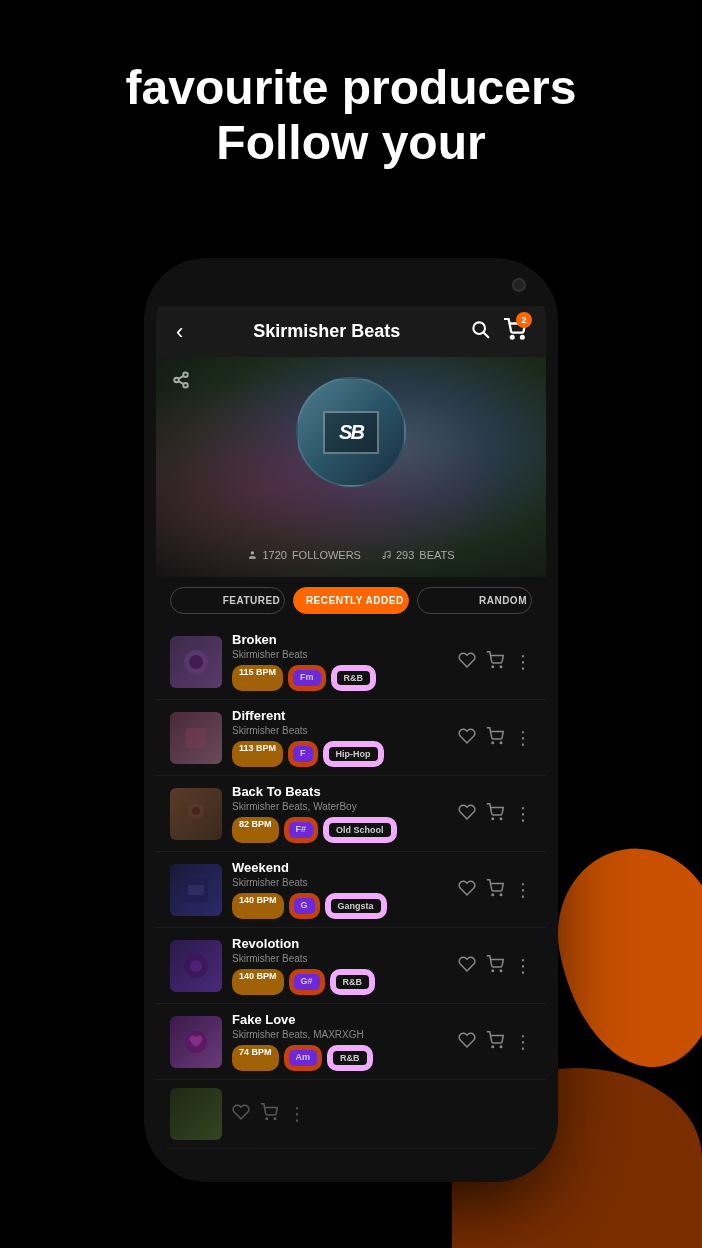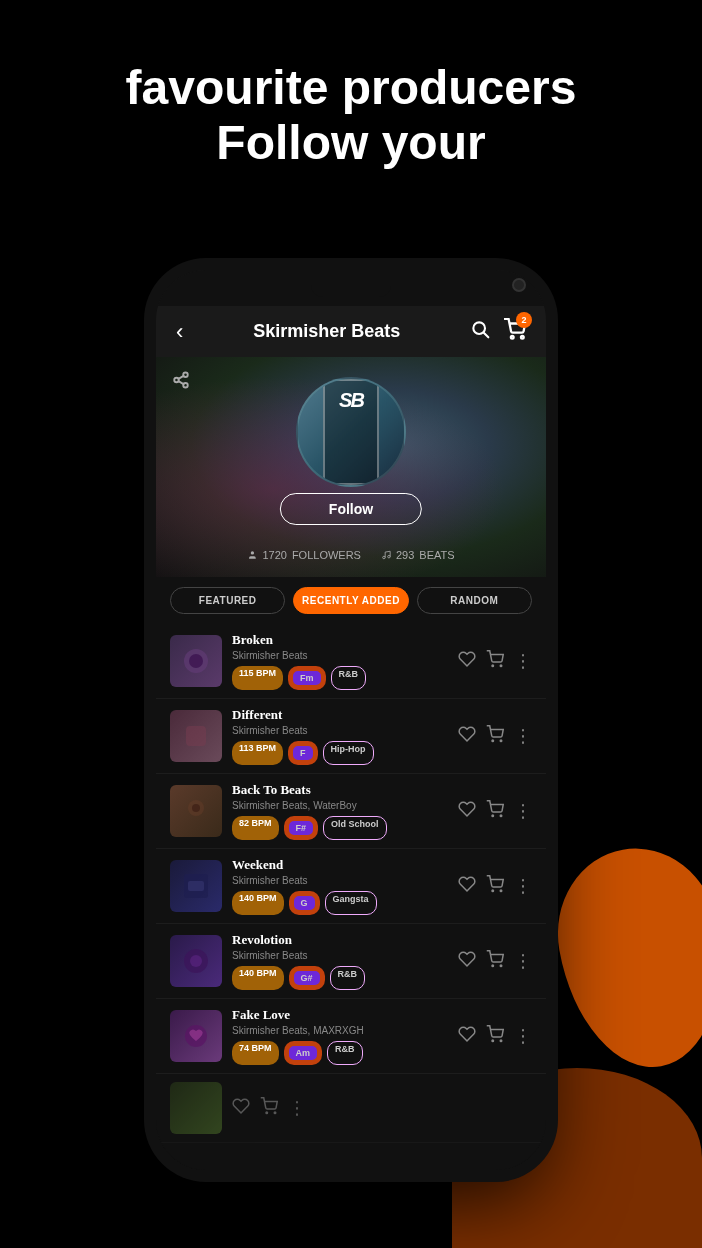--- a/index.html
+++ b/index.html
@@ -177,20 +177,21 @@
       transform: translateX(-50%);
       width: 110px;
       height: 110px;
     }
     .avatar-circle {
       width: 110px;
       height: 110px;
       border-radius: 50%;
       background: linear-gradient(135deg, #4a7a8a, #2a5a6a, #1a2a3a);
       display: flex;
+      align-items: center;
       justify-content: center;
       overflow: hidden;
       position: relative;
       border: 2px solid rgba(255,255,255,0.1);
     }
 
     .follow-btn-container {
       position: absolute;
       bottom: 52px;
       left: 50%;
@@ -229,21 +230,21 @@
     
     .filter-tabs {
       display: flex;
       gap: 8px;
       padding: 10px 14px;
       background: #111;
       flex-shrink: 0;
     }
     .filter-tab {
       flex: 1;
-      text-align: center;
+      text-align: right;
       padding: 7px 4px;
       border-radius: 20px;
       font-size: 10px;
       font-weight: 700;
       letter-spacing: 0.5px;
       cursor: pointer;
       border: 1.5px solid #444;
       color: #ccc;
       background: transparent;
     }
@@ -275,21 +276,20 @@
     }
     .track-info {
       flex: 1;
       min-width: 0;
     }
     .track-title {
       color: #fff;
       font-size: 13px;
       font-weight: 600;
       margin-bottom: 2px;
-      font-family: Liberation Serif, serif;
     }
     .track-artist {
       color: #888;
       font-size: 10px;
       margin-bottom: 5px;
     }
     .track-tags {
       display: flex;
       gap: 5px;
       flex-wrap: wrap;
@@ -305,21 +305,21 @@
       color: #fff;
     }
     .tag-key {
       background: #6d28d9;
       color: #ccc;
       border: 5px solid #c2410c;
     }
     .tag-genre {
       background: transparent;
       color: #ccc;
-      border: 1px solid #f0abfc;
+      border: 6px solid #f0abfc;
     }
     .track-actions {
       display: flex;
       align-items: center;
       gap: 10px;
       flex-shrink: 0;
     }
     .action-icon {
       color: #888;
       font-size: 16px;
@@ -406,23 +406,20 @@
         <div class="avatar-circle">
 
           <div style="position:absolute;inset:0;border-radius:50%;background:linear-gradient(135deg,rgba(80,120,140,0.8),rgba(40,80,100,0.6),rgba(20,40,60,0.4));"></div>
 
           <div style="position:relative;z-index:1;background:rgba(0,0,0,0.35);border:2px solid rgba(255,255,255,0.35);padding:8px 14px;">
             <span style="color:#fff;font-size:20px;font-weight:900;font-style:italic;letter-spacing:-2px;">SB</span>
           </div>
         </div>
       </div>
 
-      <div class="follow-btn-container">
-        <button class="follow-btn">Follow</button>
-      </div>
 
       <div class="profile-stats">
         <div class="stat-item">
           <svg width="10" height="10" viewBox="0 0 24 24" fill="#aaa">
               <path d="M20 21v-2a4 4 0 0 0-4-4H8a4 4 0 0 0-4 4v2"></path>
               <circle cx="12" cy="7" r="4"></circle>
             </svg>
           <span>1720</span>
           <span>FOLLOWERS</span>
         </div>

